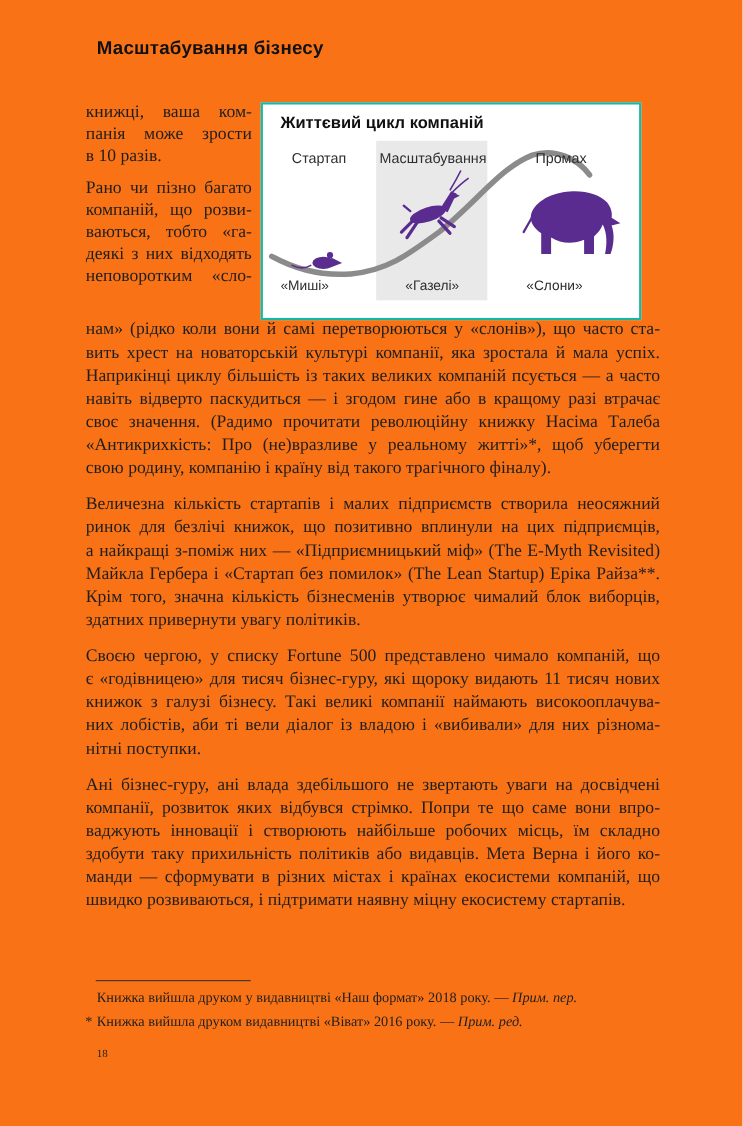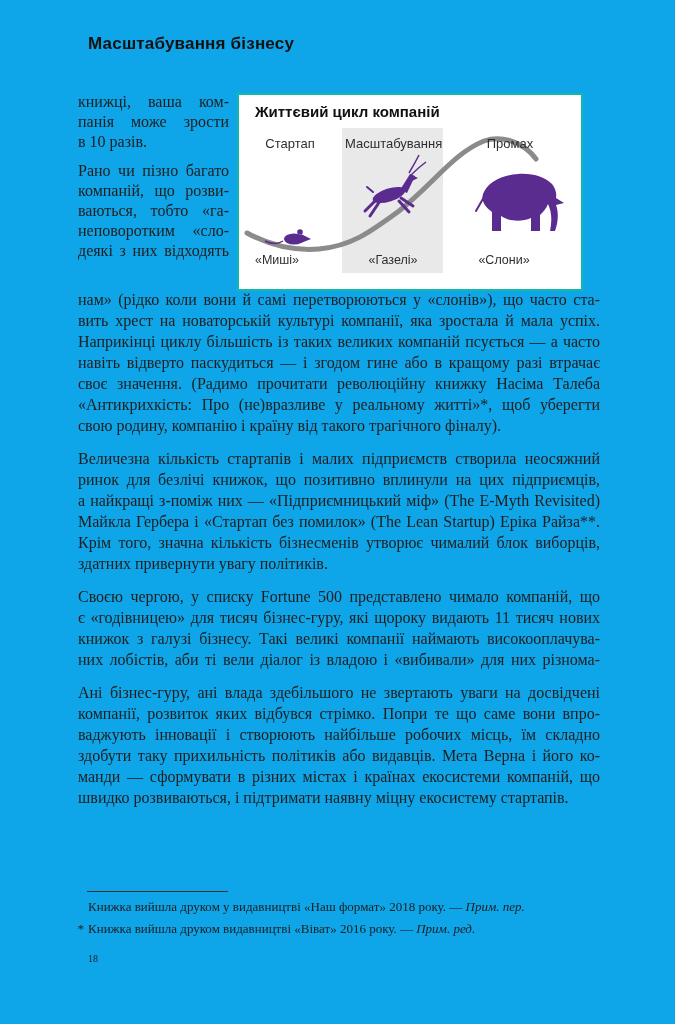--- a/index.html
+++ b/index.html
@@ -1,16 +1,16 @@
 <!DOCTYPE html>
 <html><head>
 <meta charset="utf-8">
 <style>
   html,body{margin:0;padding:0;background:#ffffff;}
-  .page{position:relative;width:675px;height:1024px;background:#0ea5e9;overflow:hidden;
+  .page{position:relative;width:675px;height:1024px;background:#f97316;overflow:hidden;
         font-family:"Liberation Serif",serif;color:#1e1e1e;}
   .header{position:absolute;left:88px;top:34px;font-family:"Liberation Sans",sans-serif;
           font-weight:700;font-size:17px;letter-spacing:.2px;color:#111;}
   .content{position:absolute;left:78px;top:93px;width:522px;}
   .top-section{display:flex;}
   .left-col{width:151px;margin-right:8px;font-size:16px;}
   .col-line{height:20px;overflow:hidden;text-align:justify;text-align-last:justify;}
   .col-line.last{text-align-last:left;}
   .col-para2{margin-top:9px;}
   
@@ -49,22 +49,22 @@
       <div class="left-col">
         <div>
           <div class="col-line">книжці, ваша ком-</div>
           <div class="col-line">панія може зрости</div>
           <div class="col-line last">в 10 разів.</div>
         </div>
         <div class="col-para2">
           <div class="col-line">Рано чи пізно багато</div>
           <div class="col-line">компаній, що розви-</div>
           <div class="col-line">ваються, тобто «га-</div>
+          <div class="col-line">деякі з них відходять</div>
           <div class="col-line">неповоротким «сло-</div>
-          <div class="col-line">деякі з них відходять</div>
         </div>
       </div>
 
       <div class="figure">
         <div class="fig-title">Життєвий цикл компаній</div>
         <div class="fig-panel"></div>
 
         <svg class="fig-svg" width="342" height="194" viewBox="0 0 342 194">
           <path d="M8,138 C30,150 55,156 80,154 C112,151 130,138 160,116 C195,88 215,58 245,46 C266,39 287,50 297,64" fill="none" stroke-width="5" stroke-linecap="round" stroke="#8b8b8b"></path>
 
@@ -124,20 +124,21 @@
       <div class="ln">Майкла Гербера і «Стартап без помилок» (The Lean Startup) Еріка Райза**.</div>
       <div class="ln">Крім того, значна кількість бізнесменів утворює чималий блок виборців,</div>
       <div class="ln last">здатних привернути увагу політиків.</div>
     </div>
 
     <div class="para">
       <div class="ln">Своєю чергою, у списку Fortune 500 представлено чимало компаній, що</div>
       <div class="ln">є «годівницею» для тисяч бізнес-гуру, які щороку видають 11 тисяч нових</div>
       <div class="ln">книжок з галузі бізнесу. Такі великі компанії наймають високооплачува-</div>
       <div class="ln">них лобістів, аби ті вели діалог із владою і «вибивали» для них різнома-</div>
+      <div class="ln last">нітні поступки.</div>
     </div>
 
     <div class="para">
       <div class="ln">Ані бізнес-гуру, ані влада здебільшого не звертають уваги на досвідчені</div>
       <div class="ln">компанії, розвиток яких відбувся стрімко. Попри те що саме вони впро-</div>
       <div class="ln">ваджують інновації і створюють найбільше робочих місць, їм складно</div>
       <div class="ln">здобути таку прихильність політиків або видавців. Мета Верна і його ко-</div>
       <div class="ln">манди — сформувати в різних містах і країнах екосистеми компаній, що</div>
       <div class="ln last">швидко розвиваються, і підтримати наявну міцну екосистему стартапів.</div>
     </div>

